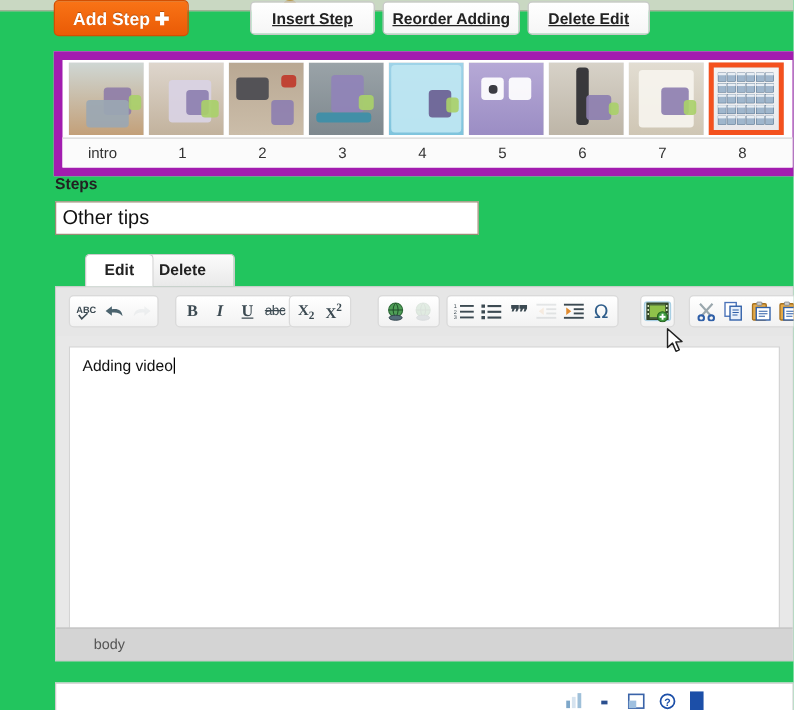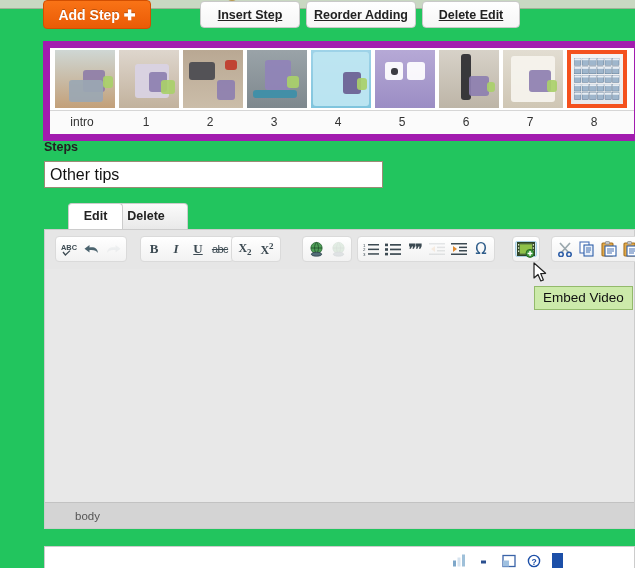--- a/index.html
+++ b/index.html
@@ -705,28 +705,32 @@
           <div class="tb-btn">
             <svg width="16" height="16" viewBox="0 0 16 16" opacity="1">
               <rect x="1" y="2" width="11" height="13" rx="1" fill="#e3a948" stroke="#a6711f" stroke-width="1.1"></rect>
               <rect x="4.5" y="0.6" width="4" height="2.6" rx="0.6" fill="#cfcfcf" stroke="#8a8a8a" stroke-width="0.8"></rect>
               <rect x="4" y="5" width="11" height="10" fill="#ffffff" stroke="#2f5fa8" stroke-width="1.1"></rect>
               <path d="M6 8 h7 M6 10 h7 M6 12 h5" stroke="#2f5fa8" stroke-width="0.9"></path>
             </svg>
           </div>
         </div>
       </div>
+    <div class="edit-surface">
+      <div class="edit-inner">
+        <span>Adding video</span><span class="caret"></span>
+      </div>
+    </div>
     <div class="status-bar">body</div>
   </div>
 
   <svg class="cursor-arrow" viewBox="0 0 16 22">
     <path d="M1 1 L1 16 L5 12.5 L7.8 19 L10.4 17.9 L7.7 11.6 L12.6 11.3 Z" fill="#ffffff" stroke="#222222" stroke-width="1.2" stroke-linejoin="round"></path>
   </svg>
 
-  <div class="tooltip">Embed Video</div>
 
   <div class="bottom-panel"></div>
   <div class="bottom-icons">
     <svg class="bi" viewBox="0 0 14 14">
       <rect x="1" y="7" width="3" height="6" fill="#7ea7c9"></rect>
       <rect x="5.5" y="4" width="3" height="9" fill="#d6e3ef"></rect>
       <rect x="10" y="1" width="3" height="12" fill="#9fc0d9"></rect>
     </svg>
     <svg class="bi" viewBox="0 0 14 14">
       <rect x="4" y="7" width="5" height="3" fill="#2a4f8f"></rect>

